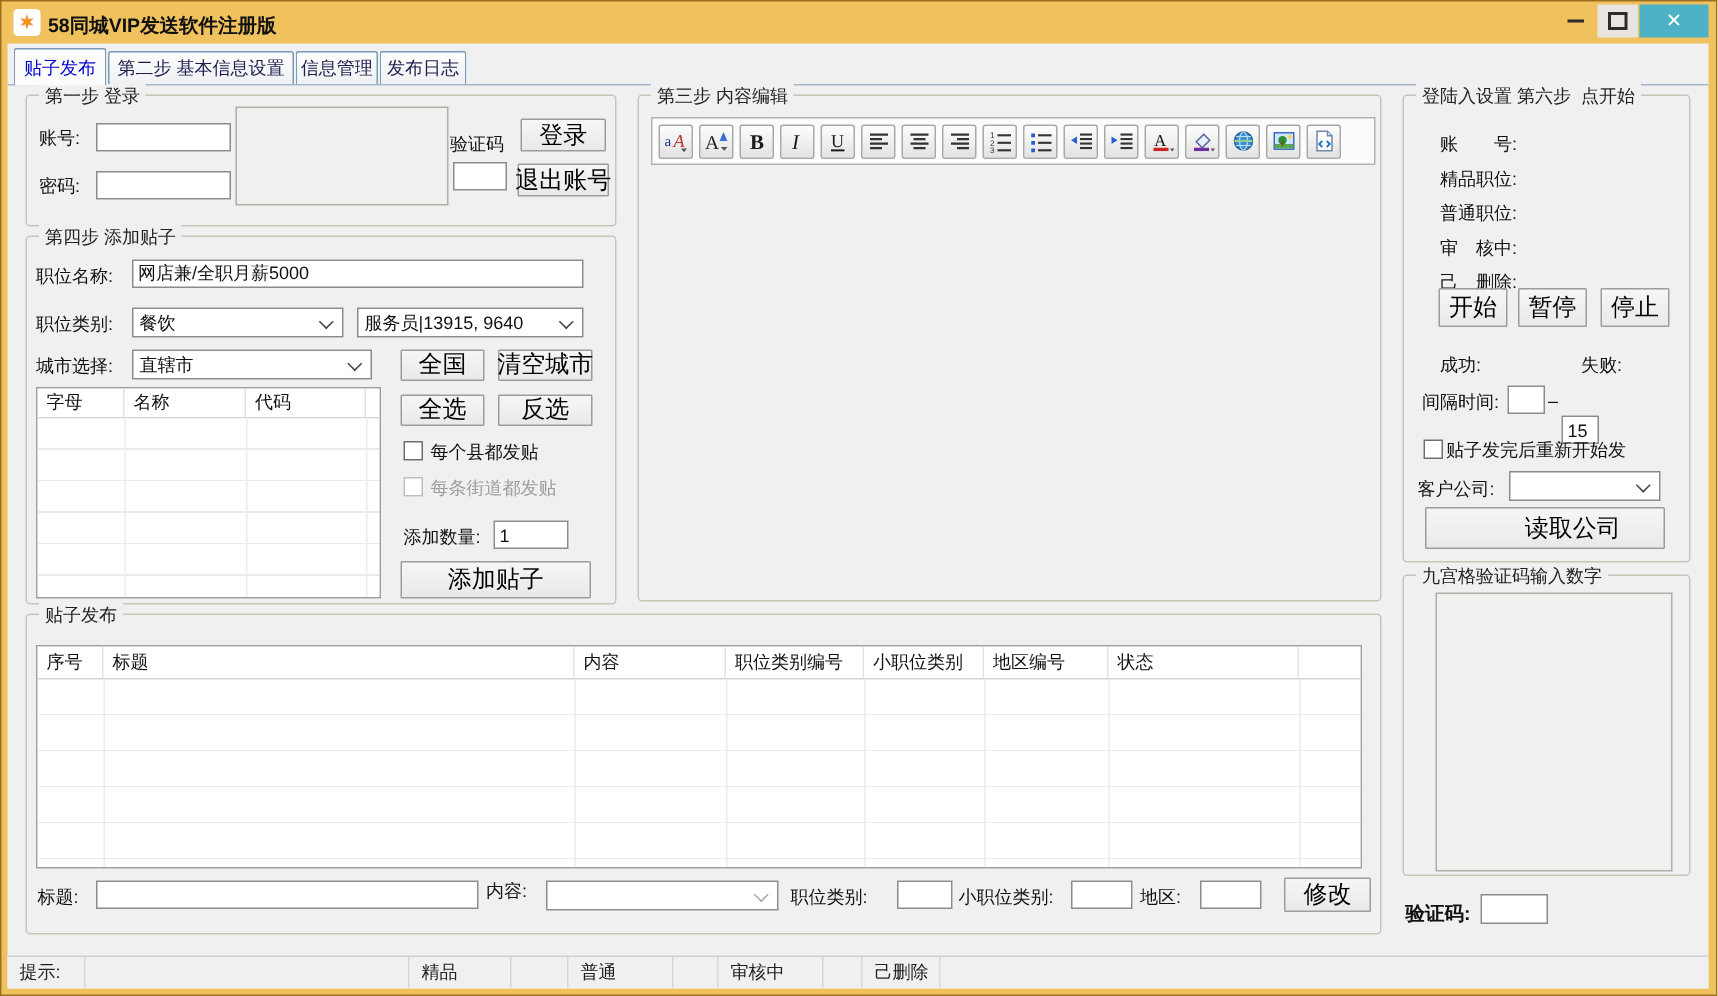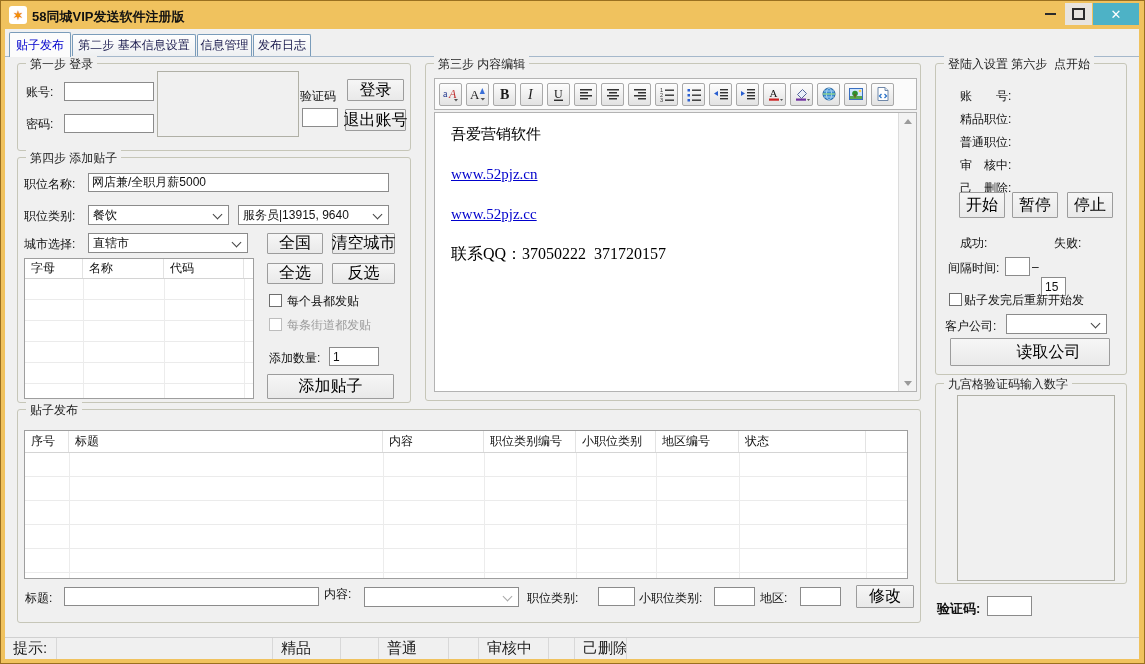--- a/index.html
+++ b/index.html
@@ -40,21 +40,21 @@
   .editor-body{position:absolute;background:#fff;border:1px solid #b3b3b3;box-sizing:border-box;overflow:hidden;font-family:"Liberation Serif","DejaVu Serif",serif;}
   .ed-pad{position:absolute;left:16px;top:12px;right:24px;}
   .ed-line{margin:0 0 22px 0;line-height:18px;font-size:15px;color:#000;white-space:pre;}
   .ed-line.qq{font-size:16px;}
   .ed-line a{color:#0000cc;text-decoration:underline;}
   .scrollbar{position:absolute;right:0;top:0;bottom:0;width:17px;background:#f3f3f3;border-left:1px solid #dcdcdc;}
   .sb-arrow{position:absolute;left:0;width:17px;height:16px;display:flex;align-items:center;justify-content:center;}
   .tri-up{width:0;height:0;border-left:4px solid transparent;border-right:4px solid transparent;border-bottom:5px solid #9a9a9a;}
   .tri-down{width:0;height:0;border-left:4px solid transparent;border-right:4px solid transparent;border-top:5px solid #9a9a9a;}
   .statusbar{position:absolute;left:4px;top:636px;width:1134px;height:22px;background:#f0f0f0;border-top:1px solid #d0d0d0;display:flex;box-sizing:border-box;}
-  .sb-cell{box-sizing:border-box;border-right:1px solid #d8d8d8;font-size:15px;color:#222;display:flex;align-items:center;padding-left:8px;white-space:pre;overflow:hidden;}
+  .sb-cell{box-sizing:border-box;border-right:1px solid #d8d8d8;font-size:12px;color:#222;display:flex;align-items:center;padding-left:8px;white-space:pre;overflow:hidden;}
   .imgbox{position:absolute;background:#f0f0f0;border:1px solid #b0b0a6;box-sizing:border-box;}
 </style>
 </head>
 <body>
 
 <div class="window">
 
   <div class="titlebar">
     <span class="app-icon">✶</span>
     <span class="win-title">58同城VIP发送软件注册版</span>
@@ -288,36 +288,20 @@
           <span>
             <svg viewBox="0 0 16 16">
               <path d="M3 1.5h7l3 3v10H3z" fill="#fff" stroke="#6f87a8"></path>
               <path d="M10 1.5v3h3" fill="#dce8f5" stroke="#6f87a8"></path>
               <path d="M6.5 8l-2 2 2 2" stroke="#2a72c8" fill="none" stroke-width="1.3"></path>
               <path d="M9.5 8l2 2-2 2" stroke="#2a72c8" fill="none" stroke-width="1.3"></path>
             </svg>
           </span>
         </div>
       </div>
-    <div class="editor-body" style="left:8px;top:48px;width:483px;height:280px;">
-      <div class="ed-pad" id="ed-content">
-          <div class="ed-line">吾爱营销软件</div>
-          <div class="ed-line"><a href="#">www.52pjz.cn</a></div>
-          <div class="ed-line"><a href="#">www.52pjz.cc</a></div>
-          <div class="ed-line qq">联系QQ：37050222  371720157</div>
-        </div>
-      <div class="scrollbar">
-        <div class="sb-arrow" style="top:0;">
-            <span class="tri-up"></span>
-          </div>
-        <div class="sb-arrow" style="bottom:0;">
-            <span class="tri-down"></span>
-          </div>
-      </div>
-    </div>
   </div>
 
   <div class="grp" id="g-run" style="left:934px;top:62px;width:192px;height:312px;">
     <span class="grp-label">登陆入设置 第六步  点开始</span>
     <div id="run-stats">
         <span class="lbl" style="left: 24px; top: 24px;">账　　号:</span>
         <span class="lbl" style="left: 24px; top: 47px;">精品职位:</span>
         <span class="lbl" style="left: 24px; top: 70px;">普通职位:</span>
         <span class="lbl" style="left: 24px; top: 93px;">审　核中:</span>
         <span class="lbl" style="left: 24px; top: 116px;">己　删除:</span>

